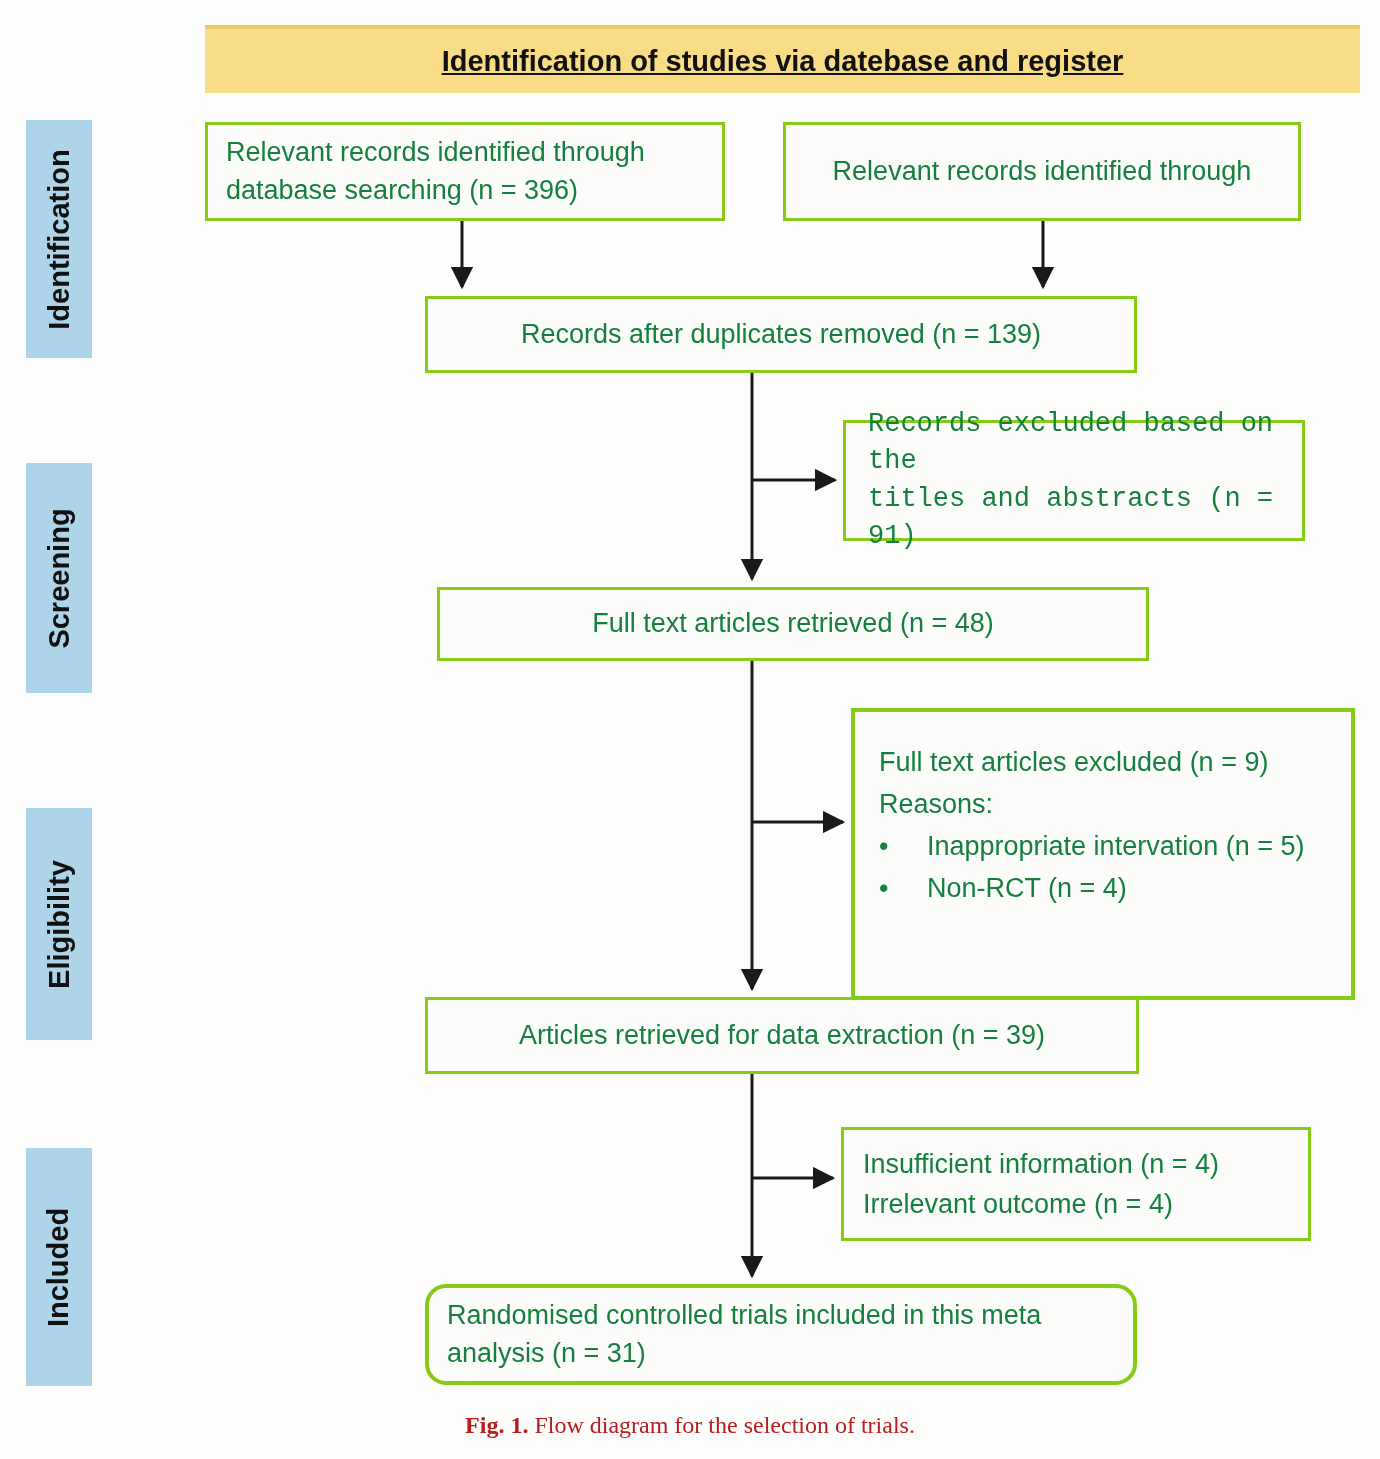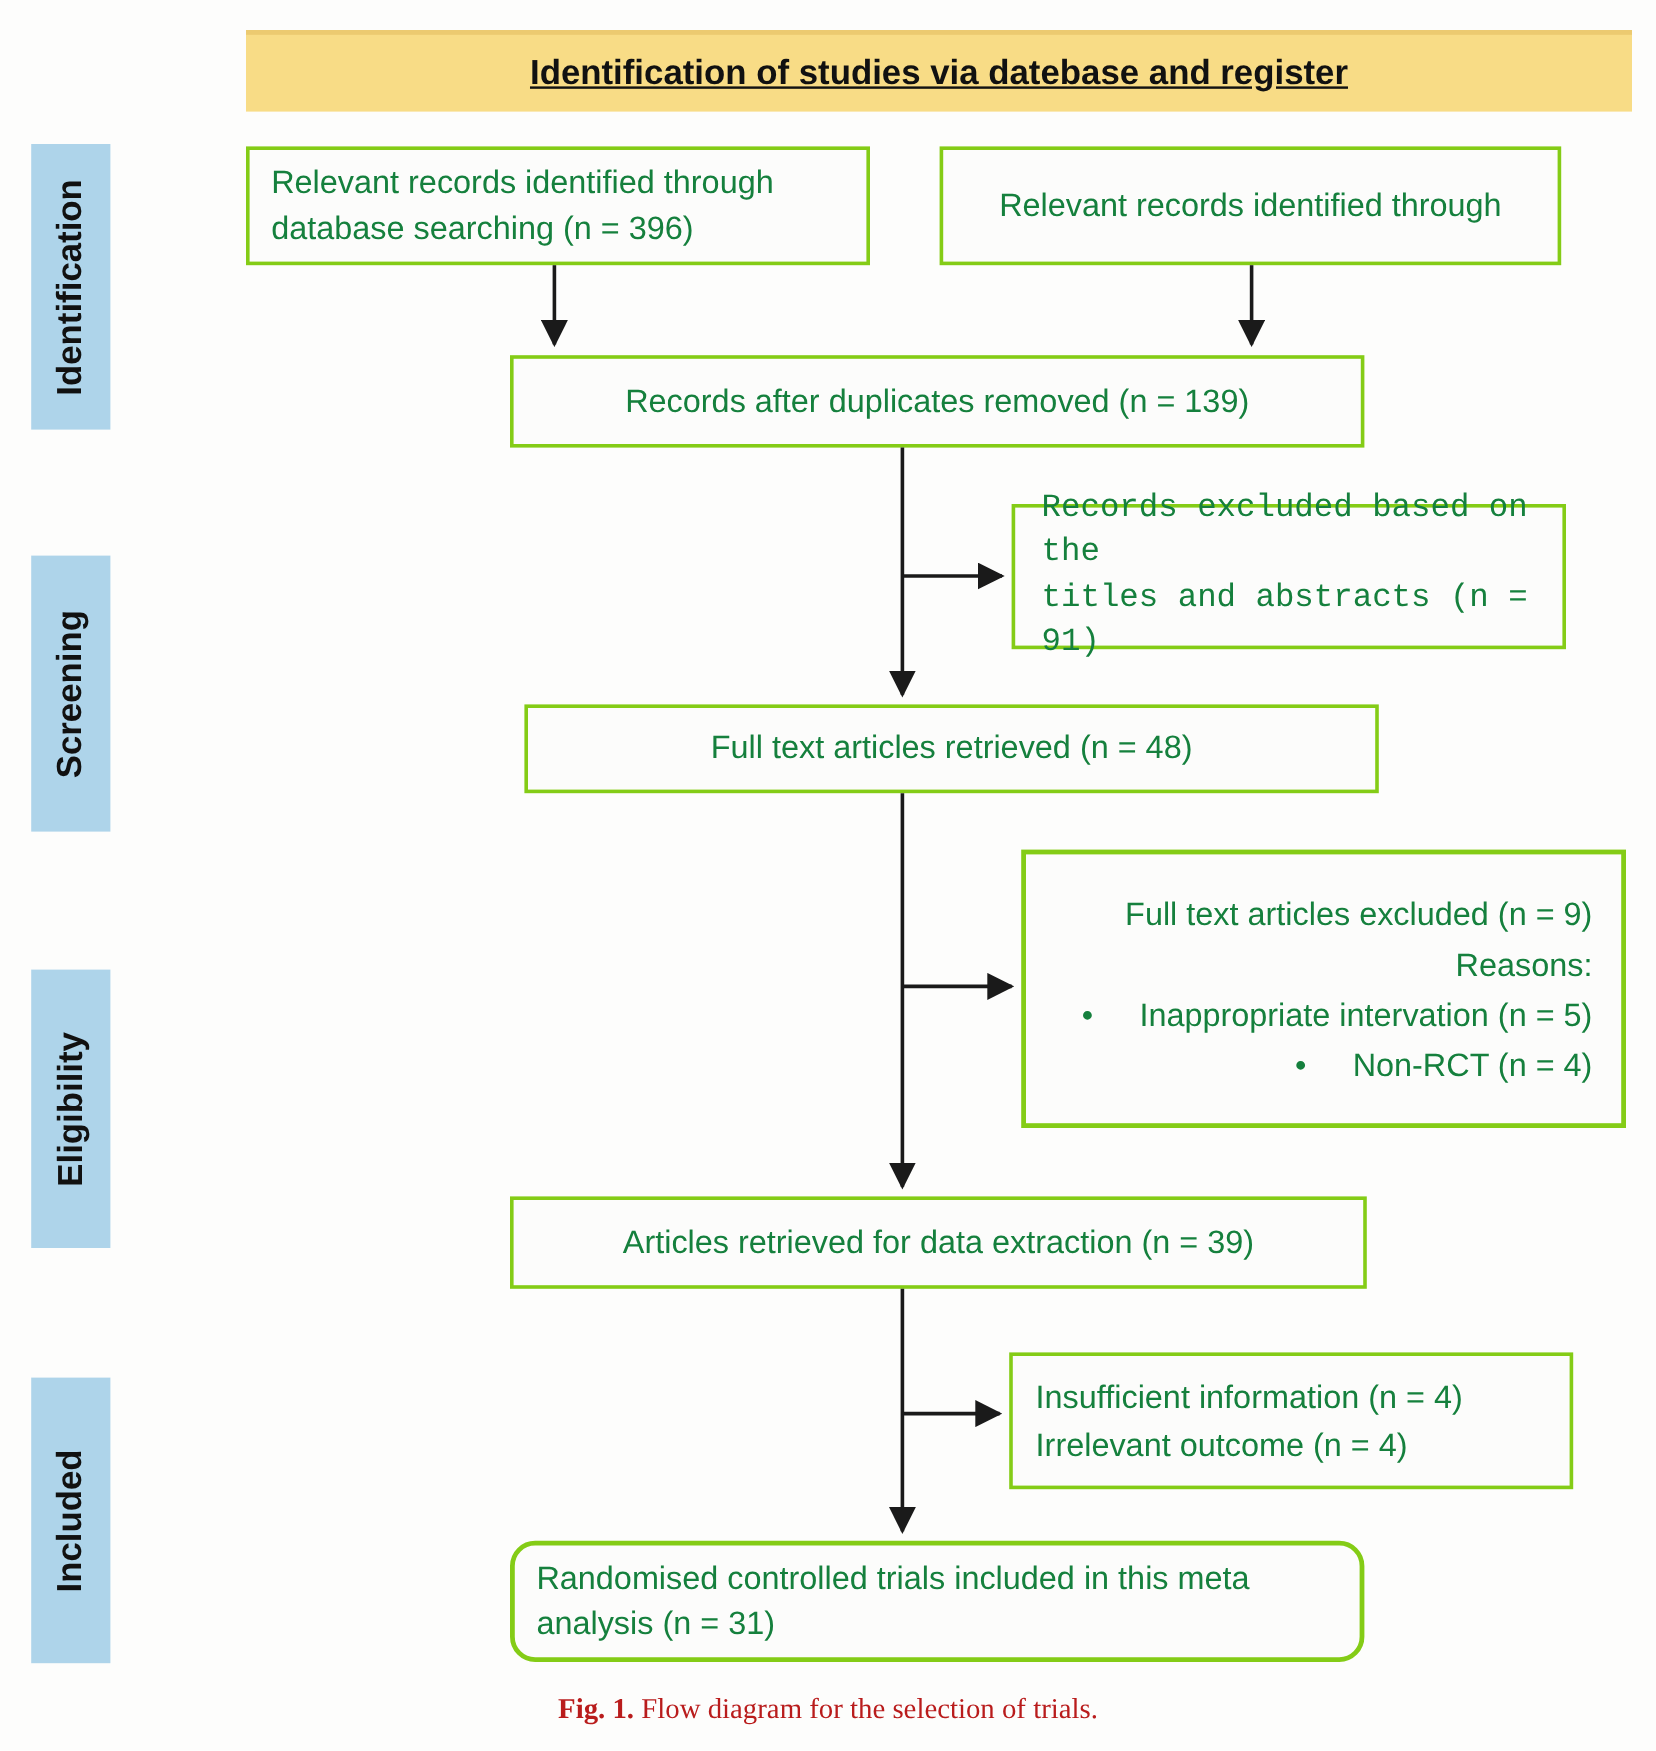--- a/index.html
+++ b/index.html
@@ -74,21 +74,21 @@
     display: flex;
     flex-direction: column;
     justify-content: center;
     text-align: left;
   }
   #box-database-search   { left: 205px; top: 122px;  width: 520px; height: 99px;  padding: 10px 18px; }
   #box-other-sources     { left: 783px; top: 122px;  width: 518px; height: 99px;  padding: 10px 14px; }
   #box-duplicates        { left: 425px; top: 296px;  width: 712px; height: 77px; }
   #box-records-excluded  { left: 843px; top: 420px;  width: 462px; height: 121px; padding: 14px 22px; font-family: Liberation Mono, monospace; }
   #box-fulltext          { left: 425px; top: 587px;  width: 712px; height: 74px; margin-left: 12px; }
-  #box-fulltext-excluded { left: 851px; top: 708px;  width: 504px; height: 232px; padding: 30px 24px 32px 24px; border-width: 4px; justify-content: flex-start; line-height: 1.55; align-items: flex-end; }
+  #box-fulltext-excluded { left: 851px; top: 708px;  width: 504px; height: 292px; padding: 30px 24px 32px 24px; border-width: 4px; justify-content: flex-start; line-height: 1.55; }
   #box-extraction        { left: 425px; top: 997px;  width: 714px; height: 77px; }
   #box-insufficient      { left: 841px; top: 1127px; width: 470px; height: 114px; padding: 12px 19px; line-height: 1.5; }
   #box-included-trials   { left: 425px; top: 1284px; width: 712px; height: 101px; padding: 10px 18px; border-width: 4px; border-radius: 21px; }
 
   .bullet-row {
     display: flex;
   }
   .bullet-glyph {
     width: 48px;
     flex: 0 0 48px;

